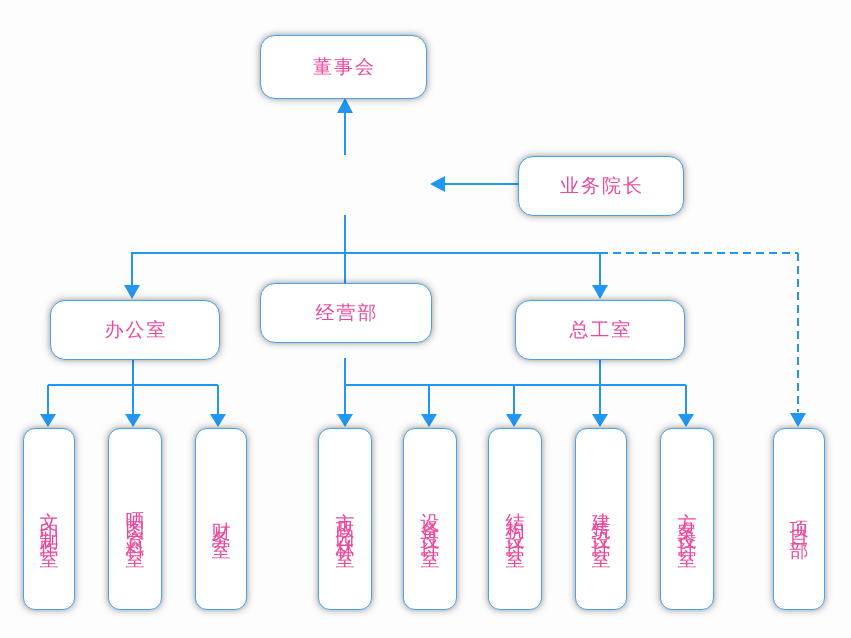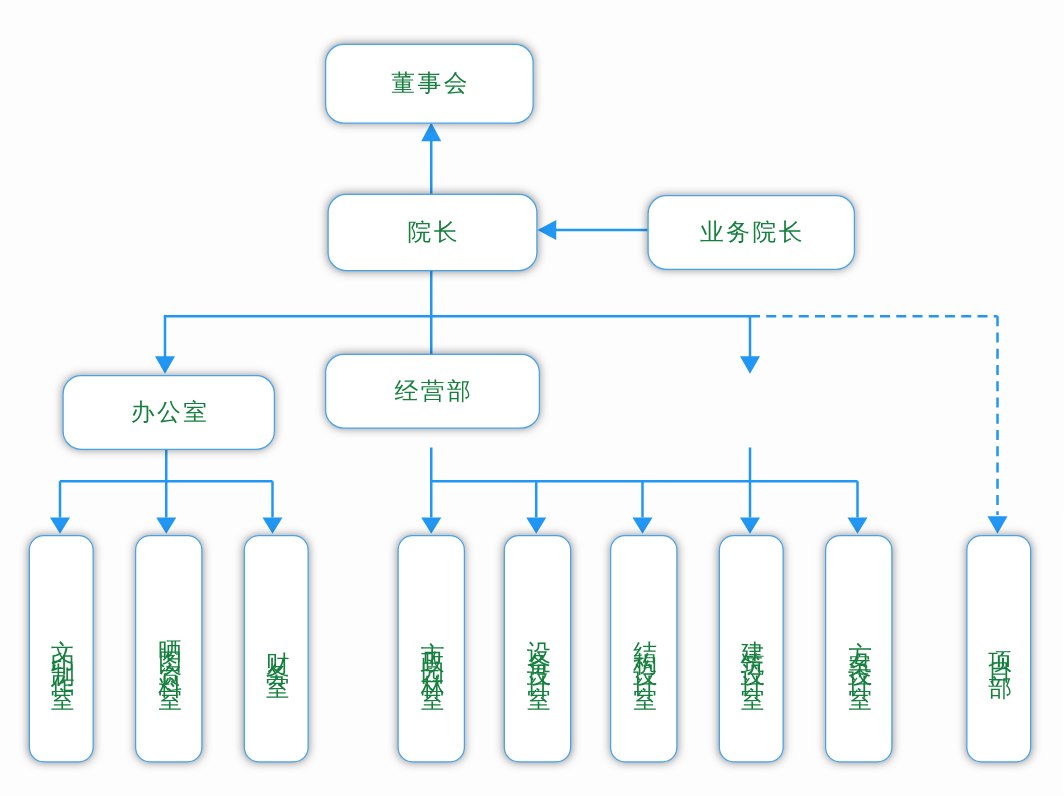--- a/index.html
+++ b/index.html
@@ -19,21 +19,21 @@
   }
   .node {
     position: absolute;
     z-index: 2;
     background: #ffffff;
     border: 1.6px solid #47a4ec;
     display: flex;
     align-items: center;
     justify-content: center;
     font-size: 19px;
-    color: #15803d;
+    color: #ec4899;
     box-shadow: 0 0 7px rgba(40,40,40,0.5);
   }
   .hbox {
     border-radius: 15px;
     letter-spacing: 2px;
     text-indent: 2px;
   }
   .vbox {
     border-radius: 12px;
     writing-mode: vertical-rl;
@@ -136,25 +136,25 @@
       <line class="wire" x1="600" y1="358" x2="600" y2="414"></line>
       <polygon class="head" points="600,427 592,414 608,414"></polygon>
     </g>
     <g>
       <line class="wire" x1="686" y1="385" x2="686" y2="414"></line>
       <polygon class="head" points="686,427 678,414 694,414"></polygon>
     </g>
   </svg>
 
   <div class="node hbox n-board">董事会</div>
-  <div class="node hbox n-dean">院长</div>
   <div class="node hbox n-office">办公室</div>
 
   <div class="node hbox n-business-dean">业务院长</div>
   <div class="node hbox n-operations">经营部</div>
+  <div class="node hbox n-chief">总工室</div>
 
   <div class="node vbox vrow n-docprint">文印制作室</div>
   <div class="node vbox vrow n-blueprint">晒图资料室</div>
   <div class="node vbox vrow n-finance">财务室</div>
   <div class="node vbox vrow n-municipal">市政园林室</div>
   <div class="node vbox vrow n-equipment">设备设计室</div>
   <div class="node vbox vrow n-structure">结构设计室</div>
   <div class="node vbox vrow n-architect">建筑设计室</div>
   <div class="node vbox vrow n-scheme">方案设计室</div>
   <div class="node vbox vrow n-project">项目部</div>

